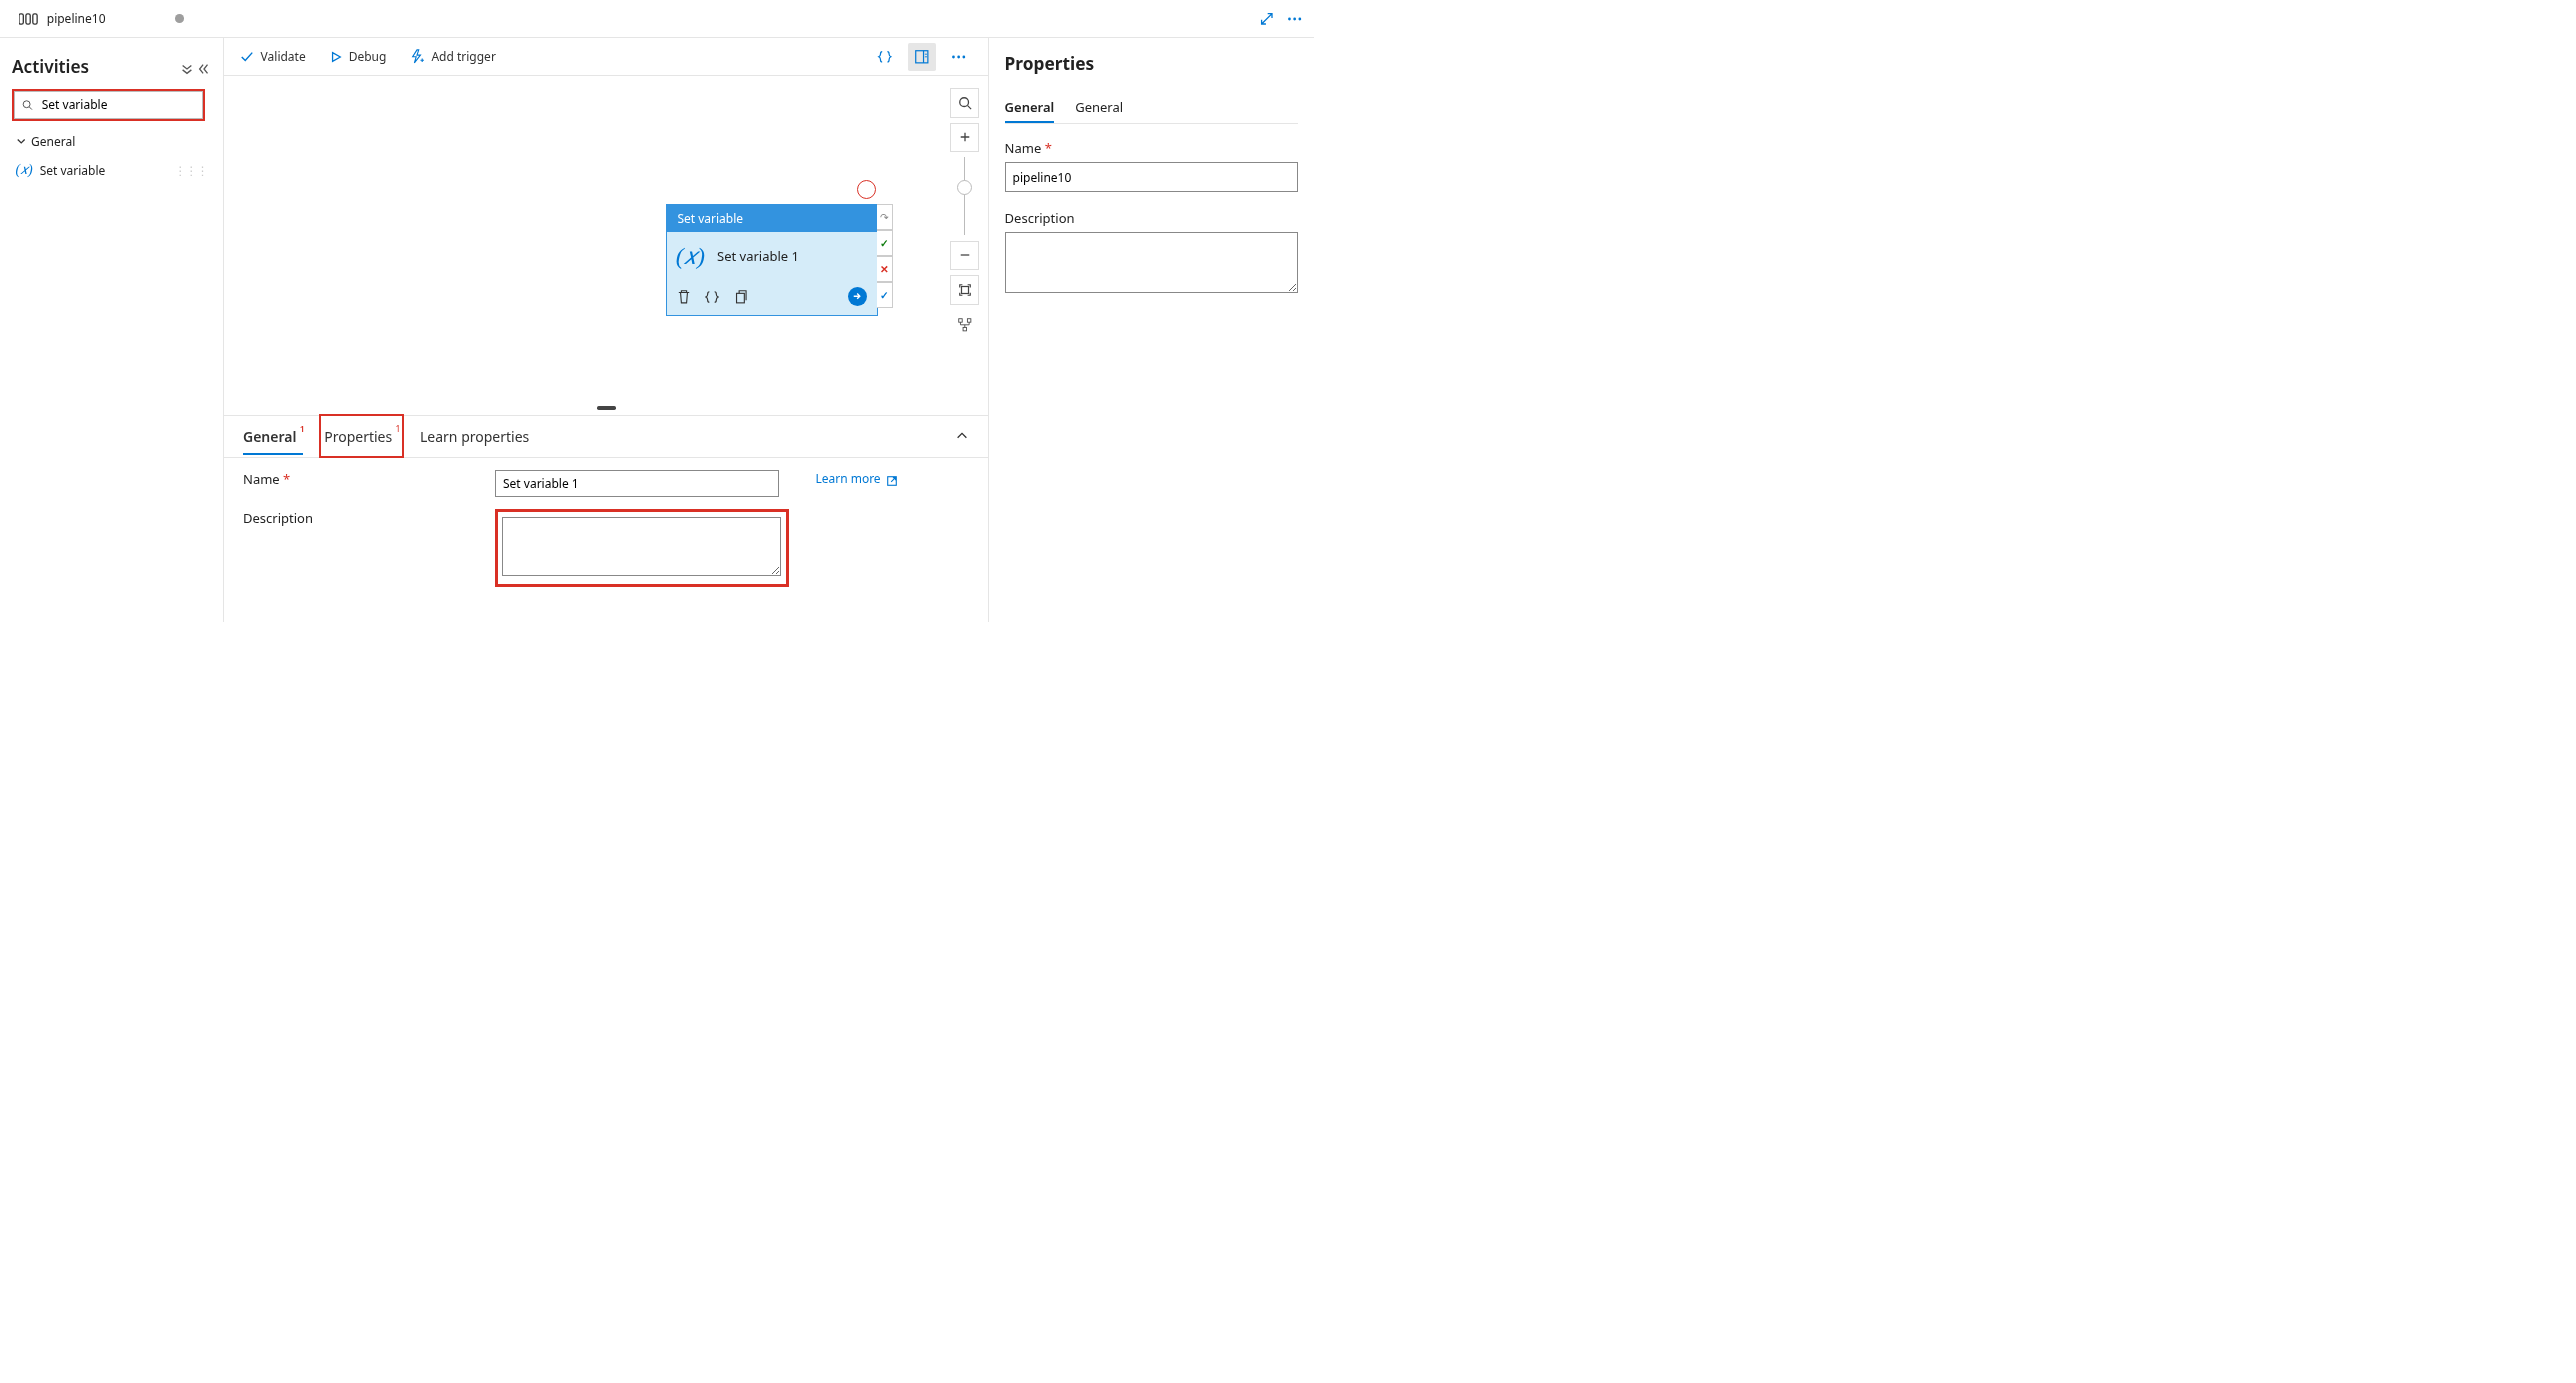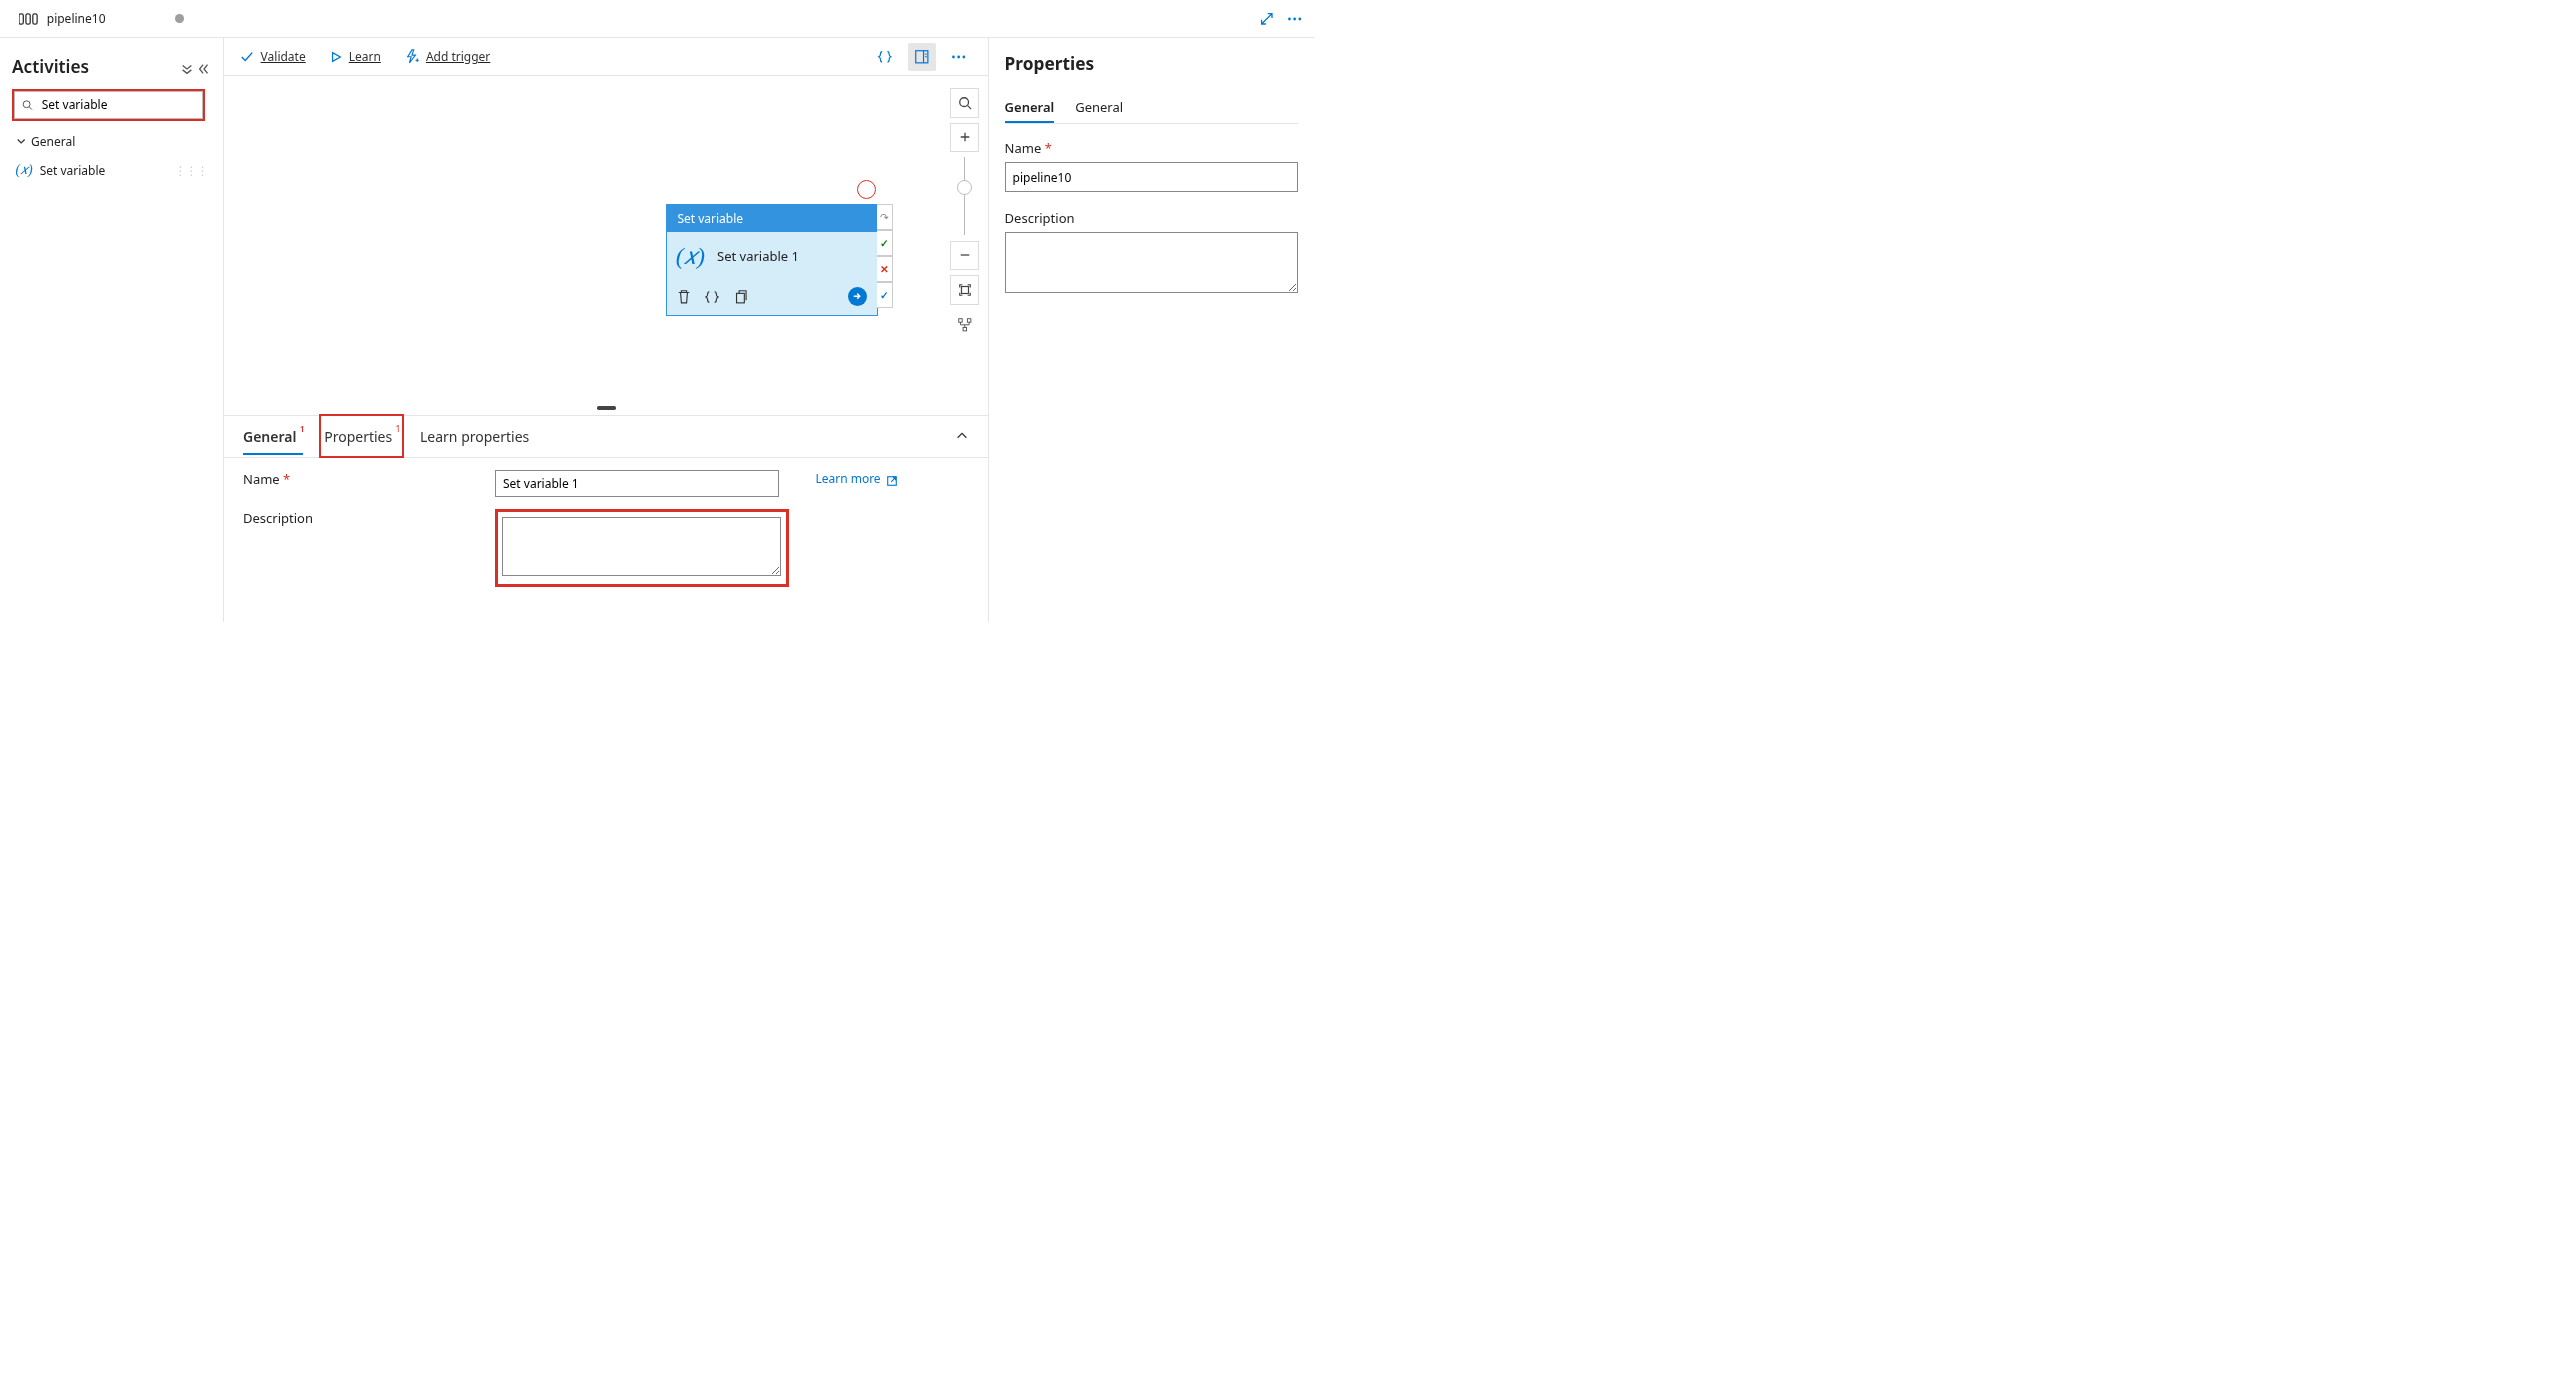--- a/index.html
+++ b/index.html
@@ -25,21 +25,21 @@
   .search-wrap { border: 2.6px solid #d93025; padding:0; display:inline-block; }
   .search-input-wrap { border:0.9px solid #bbb; display:flex; align-items:center; gap:7px; padding:3.5px 7px; width:189px; background:#fff; }
   .search-input { border:none; outline:none; font-size:12px; width:100%; }
   .group-header { display:flex; align-items:center; gap:5.2px; padding:7px 3.5px; cursor:pointer; margin-top:5.2px;}
   .activity-item { display:flex; align-items:center; gap:7px; padding:5.2px 3.5px; cursor:grab; }
   .activity-item .handle { margin-left:auto; color:#ccc; letter-spacing:-0.9px; }
   .fx-icon { font-style: italic; color:#0078d4; font-family:"Times New Roman",serif; font-size:14px; }
 
   
   .center { flex:1; display:flex; flex-direction:column; }
-  .toolbar { display:flex; align-items:center; gap:24px; height:38px; border-bottom:0.9px solid #e5e5e5; padding:0 15.6px;text-decoration:underline; }
+  .toolbar { display:flex; align-items:center; gap:24px; height:38px; border-bottom:0.9px solid #e5e5e5; padding:0 15.6px; }
   .toolbar .tbtn { display:flex; align-items:center; gap:7px; color:#333; cursor:pointer; }
   .toolbar .tbtn svg, .toolbar .tbtn .ic { color:#0078d4; }
   .toolbar .right { margin-left:auto; display:flex; align-items:center; gap:8.7px; }
   .toolbar .icon-box { width:28px; height:28px; display:flex; align-items:center; justify-content:center; border-radius:1.7px;}
   .toolbar .icon-box.active { background:#e6e6e6; }
 
   .canvas-area { position:relative; height:330px; }
   .canvas-area .right-tools { position:absolute; right:8.7px; top:12px; display:flex; flex-direction:column; align-items:center; gap:5.2px;}
   .rt-btn { width:29.5px; height:29.5px; border:0.9px solid #ddd; background:#fff; border-radius:0; display:flex; align-items:center; justify-content:center; color:#444; cursor:pointer;}
   .rt-line { width:1.7px; height:52px; background:#bbb; }
@@ -173,21 +173,21 @@
         <div class="tbtn">
           <svg width="14" height="14" viewBox="0 0 16 16">
               <path d="M2 8l4 4 8-9" stroke="#0078d4" stroke-width="1.7" fill="none"></path>
             </svg>
           <span>Validate</span>
         </div>
         <div class="tbtn">
           <svg width="12" height="12" viewBox="0 0 14 14">
               <path d="M3 2v10l9-5z" fill="none" stroke="#0078d4" stroke-width="1.5"></path>
             </svg>
-          <span>Learn</span>
+          <span>Debug</span>
         </div>
         <div class="tbtn">
           <svg width="14" height="15.6" viewBox="0 0 16 18">
               <path d="M8 1L3 9h4l-2 7 7-9H8l2-6z" fill="none" stroke="#0078d4" stroke-width="1.3"></path>
               <path d="M12 13h4 M14 11v4" stroke="#0078d4" stroke-width="1.3"></path>
             </svg>
           <span>Add trigger</span>
         </div>
         <div class="right">
           <div class="icon-box">

